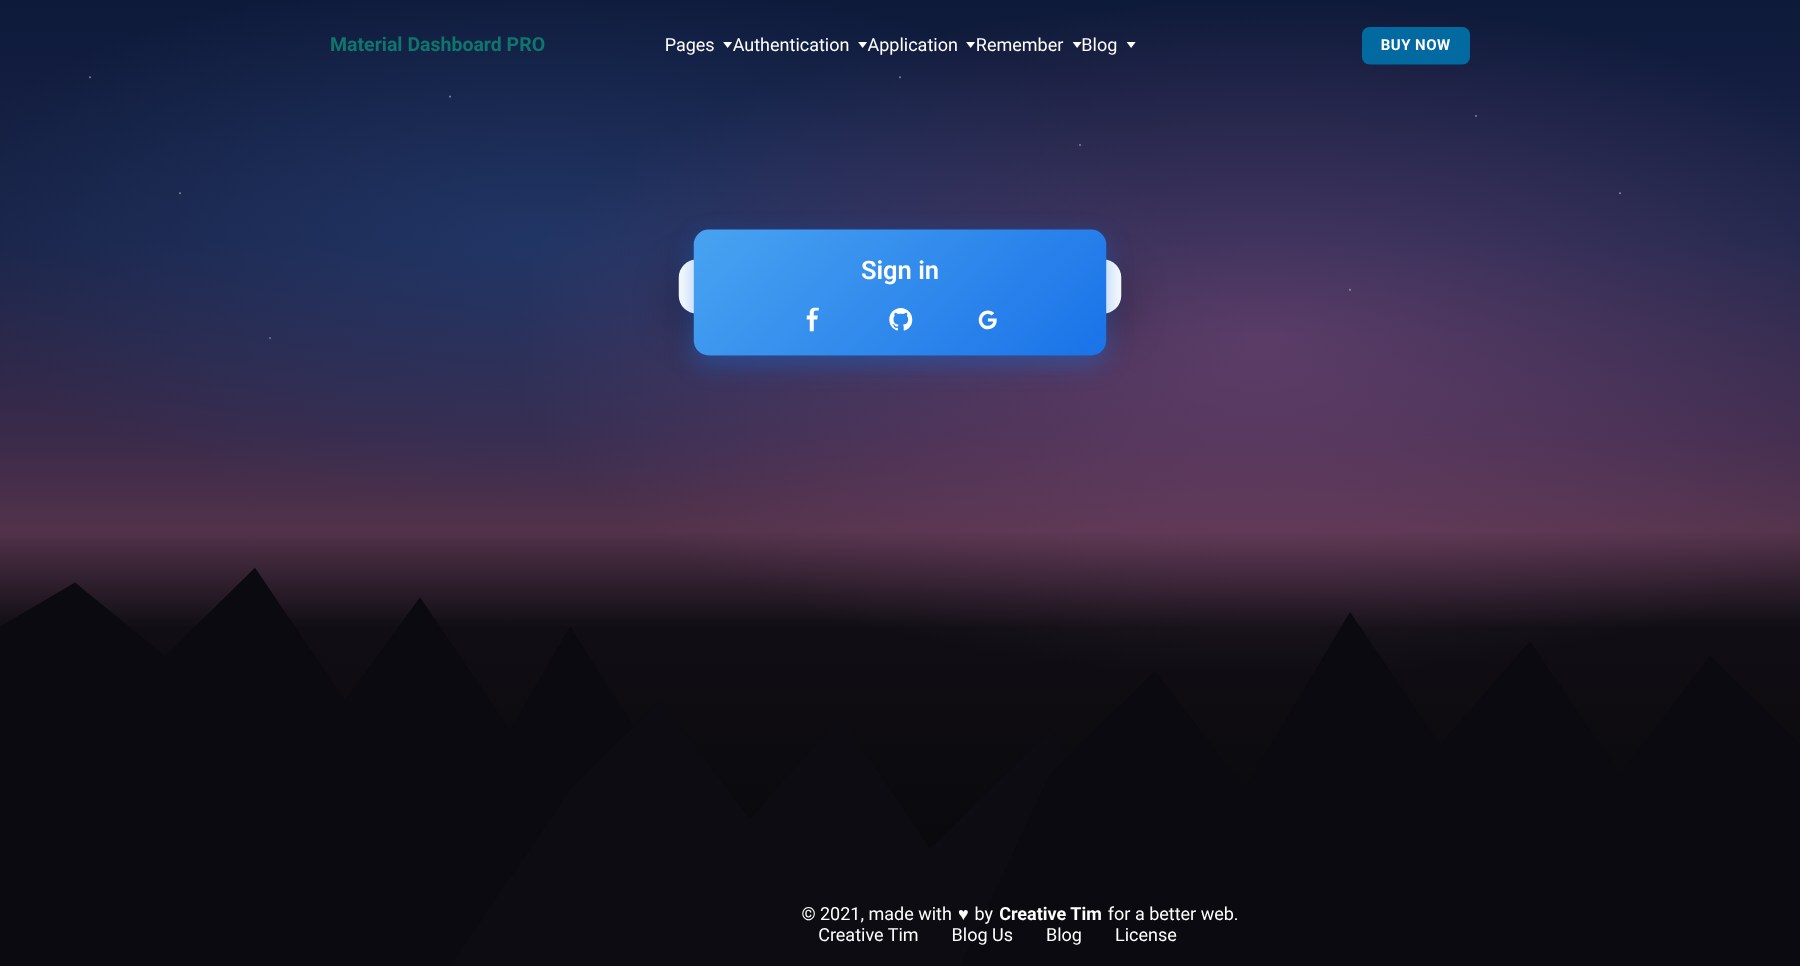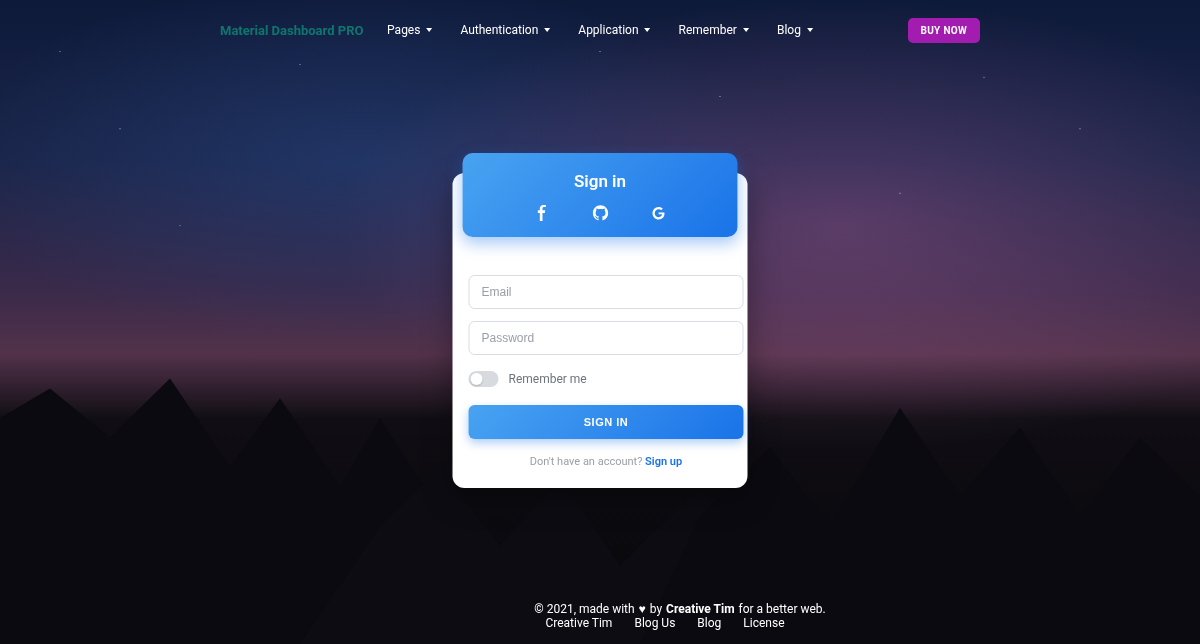--- a/index.html
+++ b/index.html
@@ -57,21 +57,20 @@
     z-index: 5;
   }
   .brand {
     color: #0f766e;
     font-weight: 700;
     font-size: 13px;
     margin-left: 180px;
   }
   .nav-center {
     display: flex;
-    gap: 28px;
     position:absolute;
     left:50%;
     transform:translateX(-50%);
   }
   .nav-link {
     color: #fff;
     font-size: 12px;
     display: flex;
     align-items: center;
     gap: 4px;
@@ -81,21 +80,21 @@
     display:inline-block;
     width:0;height:0;
     border-left:3px solid transparent;
     border-right:3px solid transparent;
     border-top:4px solid #fff;
     margin-left:2px;
   }
   .buy-btn {
     position:absolute;
     right:220px;
-    background:#a21caf;
+    background:#0369a1;
     color:#fff;
     font-size:10px;
     font-weight:700;
     letter-spacing:0.3px;
     padding:7px 13px;
     border-radius:5px;
     cursor:pointer;
   }
 
   .card-wrap {
@@ -279,32 +278,20 @@
               <path d="M12 .5C5.65.5.5 5.65.5 12c0 5.08 3.29 9.39 7.86 10.91.58.1.79-.25.79-.56v-2c-3.2.7-3.87-1.37-3.87-1.37-.52-1.33-1.28-1.69-1.28-1.69-1.05-.72.08-.7.08-.7 1.16.08 1.77 1.19 1.77 1.19 1.03 1.77 2.71 1.26 3.37.96.1-.75.4-1.26.73-1.55-2.56-.29-5.25-1.28-5.25-5.69 0-1.26.45-2.29 1.19-3.09-.12-.29-.52-1.47.11-3.06 0 0 .97-.31 3.18 1.18.92-.26 1.91-.39 2.89-.39.98 0 1.97.13 2.89.39 2.21-1.49 3.18-1.18 3.18-1.18.63 1.59.23 2.77.11 3.06.74.8 1.19 1.83 1.19 3.09 0 4.42-2.7 5.39-5.27 5.68.41.36.78 1.06.78 2.14v3.17c0 .31.21.67.8.56 4.56-1.52 7.85-5.83 7.85-10.91C23.5 5.65 18.35.5 12 .5z"></path>
             </svg>
         </span>
         <span class="social-icon">
           <svg viewBox="0 0 24 24">
               <path d="M21.35 11.1h-9.18v2.92h5.36c-.23 1.48-1.75 4.34-5.36 4.34-3.23 0-5.86-2.67-5.86-5.96s2.63-5.96 5.86-5.96c1.84 0 3.07.78 3.77 1.45l2.57-2.48C16.86 3.87 14.77 3 12.17 3 7.1 3 3 7.13 3 12.4s4.1 9.4 9.17 9.4c5.29 0 8.8-3.72 8.8-8.96 0-.6-.06-1.06-.15-1.74z"></path>
             </svg>
         </span>
       </div>
     </div>
-    <div class="card-body">
-      <input class="input" type="text" placeholder="Email" style="">
-      <input class="input" type="password" placeholder="Password" style="">
-      <div class="remember-row">
-        <div class="switch"></div>
-        <span class="remember-label">Remember me</span>
-      </div>
-      <button class="signin-btn">SIGN IN</button>
-      <div class="signup-row">
-        <span>Don't have an account? </span><span class="signup-link">Sign up</span>
-      </div>
-    </div>
   </div>
 </div>
 
 <div class="footer">
   <div class="footer-left">
     <span>© 2021, made with</span>
     <span class="heart">♥</span>
     <span>by</span>
     <span class="footer-strong">Creative Tim</span>
     <span>for a better web.</span>

